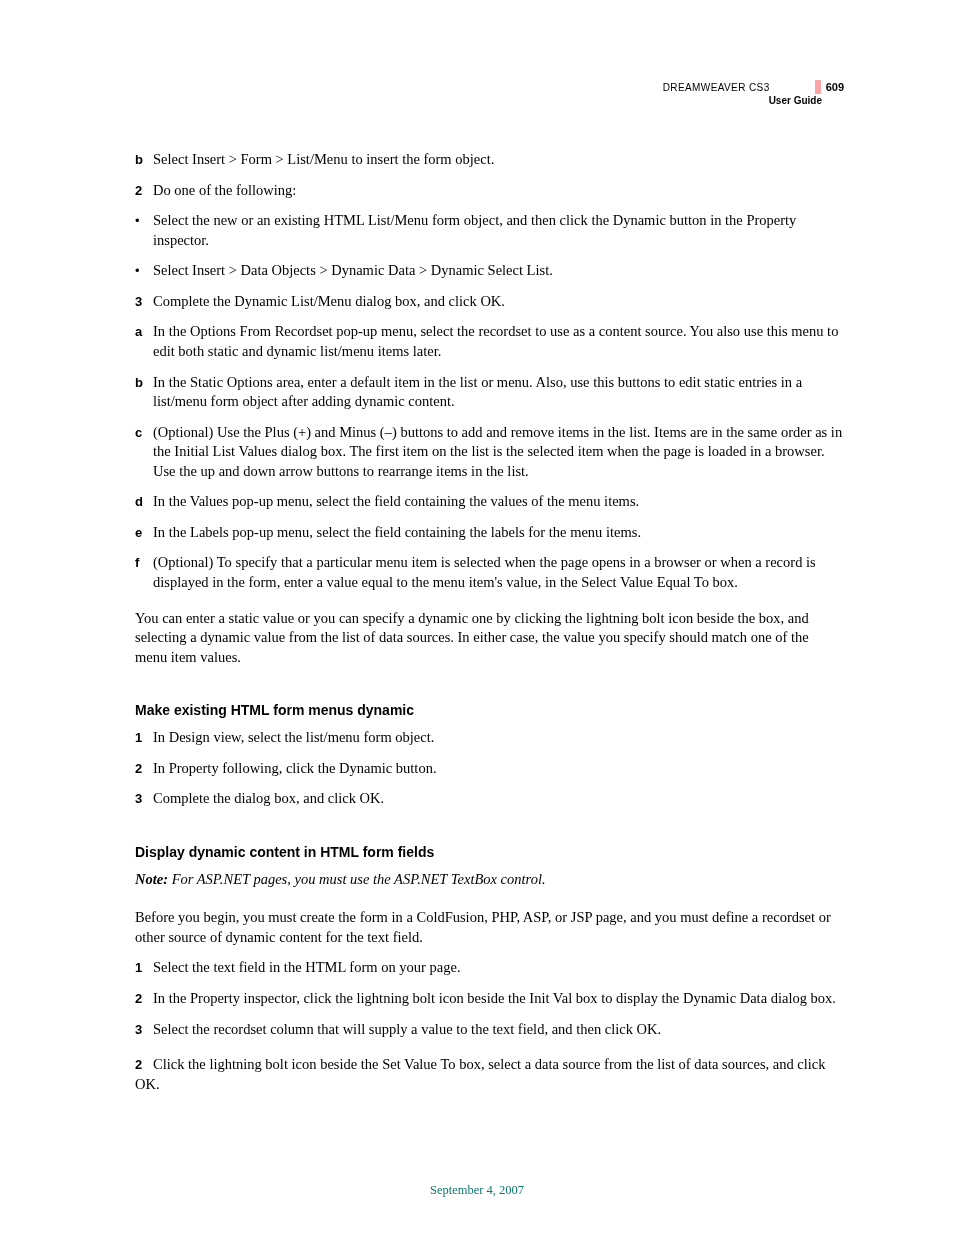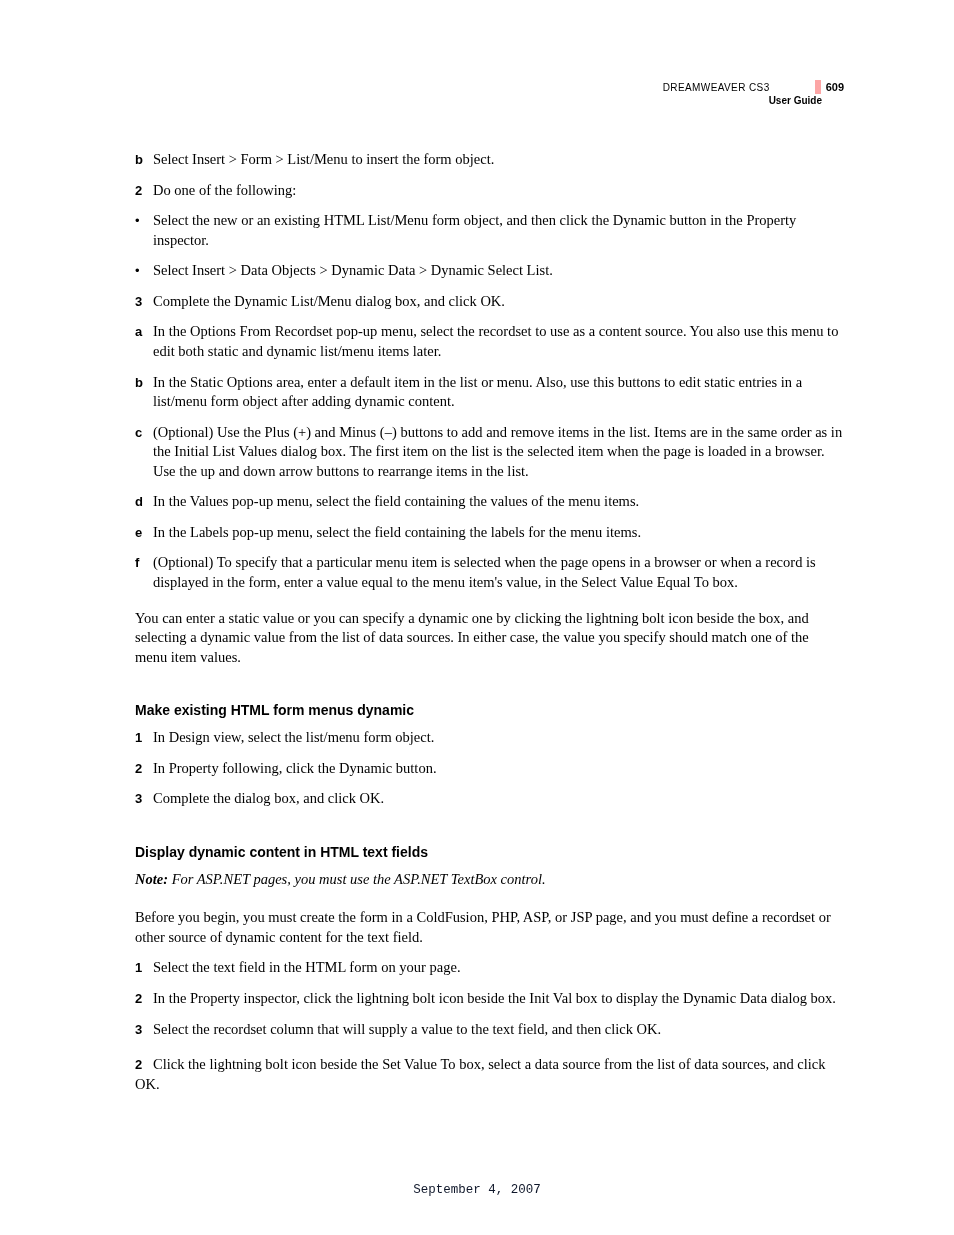--- a/index.html
+++ b/index.html
@@ -88,23 +88,23 @@
   }
   .note-body {
     font-style: italic;
   }
   .footer-date {
     position: absolute;
     bottom: 36px;
     left: 0;
     right: 0;
     text-align: center;
-    font-family: Liberation Mono, monospace;
+    font-family: Liberation Serif, serif;
     font-size: 12.5px;
-    color: #0f172a;
+    color: #0f766e;
   }
 </style>
 </head>
 <body>
 
 <div class="page">
 
   <div class="running-header">
     <div class="line1">
       <span class="product">DREAMWEAVER CS3</span>
@@ -169,21 +169,21 @@
     </div>
     <div class="item">
       <div class="marker">2</div>
       <div class="text">In Property following, click the Dynamic button.</div>
     </div>
     <div class="item">
       <div class="marker">3</div>
       <div class="text">Complete the dialog box, and click OK.</div>
     </div>
 
-    <div class="h2">Display dynamic content in HTML text fields</div>
+    <div class="h2">Display dynamic content in HTML form fields</div>
     <p class="note">
       <span class="note-label">Note:</span><span class="note-body"> For ASP.NET pages, you must use the ASP.NET TextBox control.</span>
     </p>
     <p class="para">Before you begin, you must create the form in a ColdFusion, PHP, ASP, or JSP page, and you must define a recordset or other source of dynamic content for the text field.</p>
     <div class="item">
       <div class="marker">1</div>
       <div class="text">Select the text field in the HTML form on your page.</div>
     </div>
     <div class="item">
       <div class="marker">2</div>

